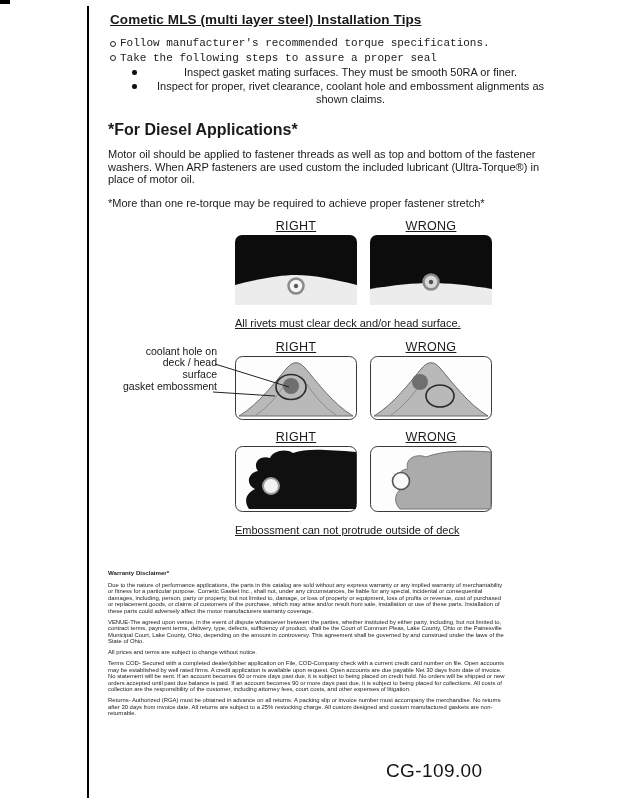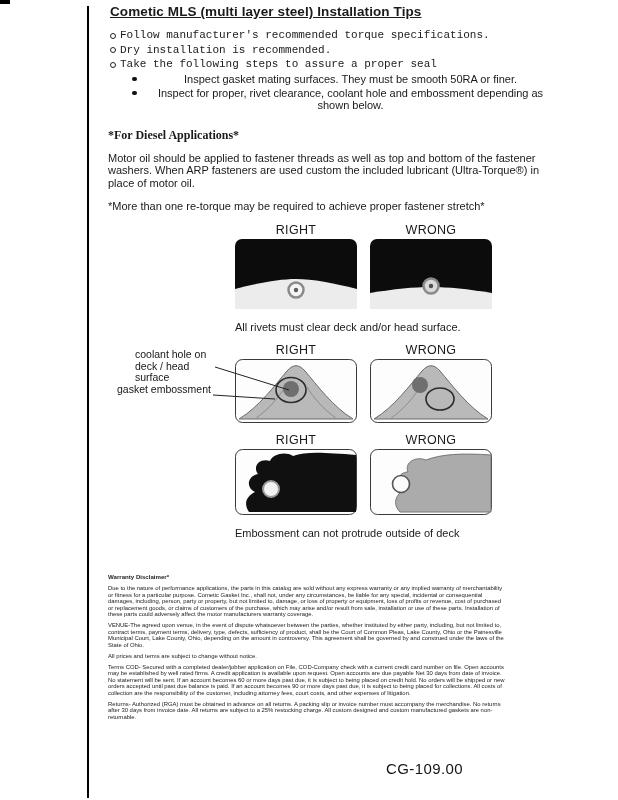--- a/index.html
+++ b/index.html
@@ -8,21 +8,21 @@
     width: 618px;
     height: 800px;
     background: #ffffff;
     font-family: "Liberation Sans", sans-serif;
     color: #1a1a1a;
     overflow: hidden;
   }
   .corner-mark { position: absolute; left: 0; top: 0; width: 10px; height: 4px; background: #000; }
   .left-rule { position: absolute; left: 87px; top: 6px; width: 2px; height: 792px; background: #000; }
 
-  .content { position: absolute; left: 108px; top: 4px; width: 452px; }
+  .content { position: absolute; left: 108px; top: 12px; width: 452px; }
 
   .page-title {
     font-size: 13.5px;
     font-weight: bold;
     text-decoration: underline;
     margin: 0 0 10px 2px;
     letter-spacing: 0.1px;
   }
 
   ul.tips { list-style: none; margin: 0; padding: 0; font-size: 11px; line-height: 12.5px; }
@@ -31,65 +31,64 @@
     content: ""; position: absolute; left: 2px; top: 3.5px;
     width: 4px; height: 4px; border: 1px solid #222; border-radius: 50%;
   }
   ul.subtips { list-style: none; margin: 1px 0 0 0; padding: 0 0 0 22px; font-size: 11px; line-height: 12.5px; }
   ul.subtips > li { position: relative; padding-left: 11px; margin-bottom: 1.5px; text-align: center; }
   ul.subtips > li::before {
     content: ""; position: absolute; left: 2px; top: 4px;
     width: 4.5px; height: 4.5px; background: #111; border-radius: 50%;
   }
 
-  .diesel-heading { font-size: 12px; font-weight: bold; margin: 16px 0 9px 0; font-family: Liberation Serif, serif; }
+  .diesel-heading { font-size: 16px; font-weight: bold; margin: 16px 0 9px 0; }
   p.body-text { font-size: 11px; line-height: 12.5px; margin: 0 0 11px 0; width: 452px; }
   p.note-text { font-size: 11px; line-height: 12.5px; margin: 2px 0 0 0; }
 
   .diagram-section { margin-top: 10px; }
-  .diag-row { position: relative; width: 257px; margin-left: 127px; margin-top: 10px; }
+  .diag-row { position: relative; width: 257px; margin-left: 127px; margin-top: 10px; text-decoration: underline; }
   .diag-labels { display: grid; grid-template-columns: 122px 122px; column-gap: 13px; margin-bottom: 2px; }
   .diag-labels span { text-align: center; font-size: 12.5px; letter-spacing: 0.3px; }
   .diag-images { display: grid; grid-template-columns: 122px 122px; column-gap: 13px; }
   .diag-images svg { display: block; }
   .diag-caption { font-size: 11px; line-height: 12.5px; margin-top: 12px; }
 
-  .ann { position: absolute; font-size: 10.5px; line-height: 11.5px; text-align: left; color: #161616; }
+  .ann { position: absolute; font-size: 10.5px; line-height: 11.5px; text-align: right; color: #161616; }
   .ann-coolant { left: -100px; top: 6px; width: 82px; }
   .ann-emboss { left: -118px; top: 41px; width: 100px; }
   .ann-lines { position: absolute; left: -24px; top: 16px; width: 100px; height: 46px; pointer-events: none; }
 
   .legal { margin-top: 34px; width: 398px; font-size: 5.9px; line-height: 6.5px; color: #222; }
   .legal-heading { font-weight: bold; font-size: 6.1px; margin: 0 0 5px 0; }
   .legal p { margin: 0 0 4.5px 0; }
 
   .catalog-code {
     position: absolute; left: 386px; top: 760px;
-    font-size: 15px; letter-spacing: 0.4px; color: #141414;
+    font-size: 19px; letter-spacing: 0.4px; color: #141414;
   }
 </style>
 </head>
 <body>
 
 <div id="page">
   <div class="corner-mark"></div>
   <div class="left-rule"></div>
 
   <div class="content">
 
     <h1 class="page-title">Cometic MLS (multi layer steel) Installation Tips</h1>
 
     <ul class="tips">
       <li>Follow manufacturer's recommended torque specifications.</li>
-      <li>Dry installation is recommended.</li>
       <li>Take the following steps to assure a proper seal</li>
     </ul>
     <ul class="subtips">
       <li>Inspect gasket mating surfaces.  They must be smooth 50RA or finer.</li>
-      <li>Inspect for proper, rivet clearance, coolant hole and embossment depending as shown below.</li>
+      <li>Inspect for proper, rivet clearance, coolant hole and embossment alignments as shown claims.</li>
     </ul>
 
     <h2 class="diesel-heading">*For Diesel Applications*</h2>
     <p class="body-text">Motor oil should be applied to fastener threads as well as top and bottom of the fastener washers. When ARP fasteners are used custom the included lubricant (Ultra-Torque®) in place of motor oil.</p>
     <p class="note-text">*More than one re-torque may be required to achieve proper fastener stretch*</p>
 
     <div class="diagram-section">
 
       <div class="diag-row">
         <div class="diag-labels">

